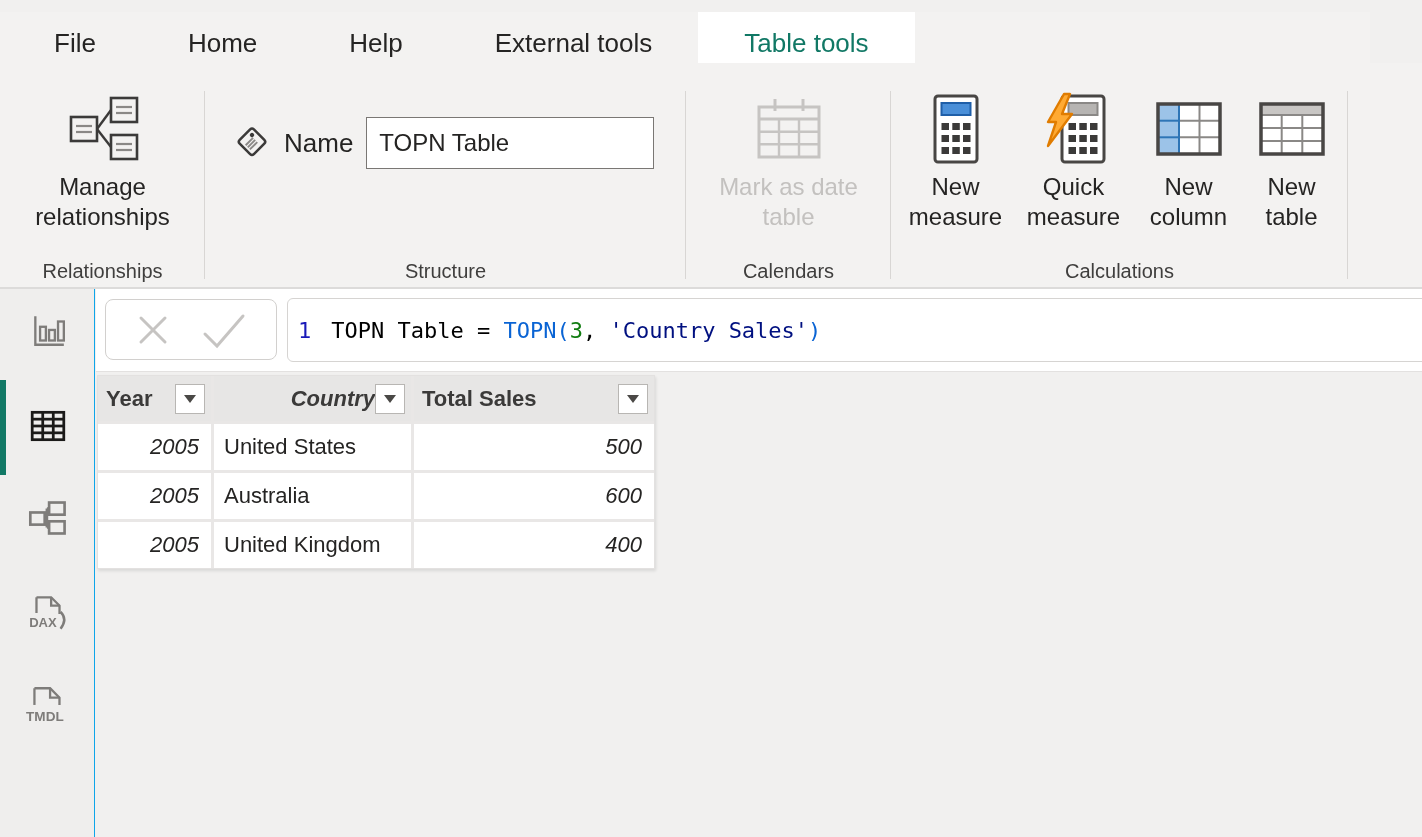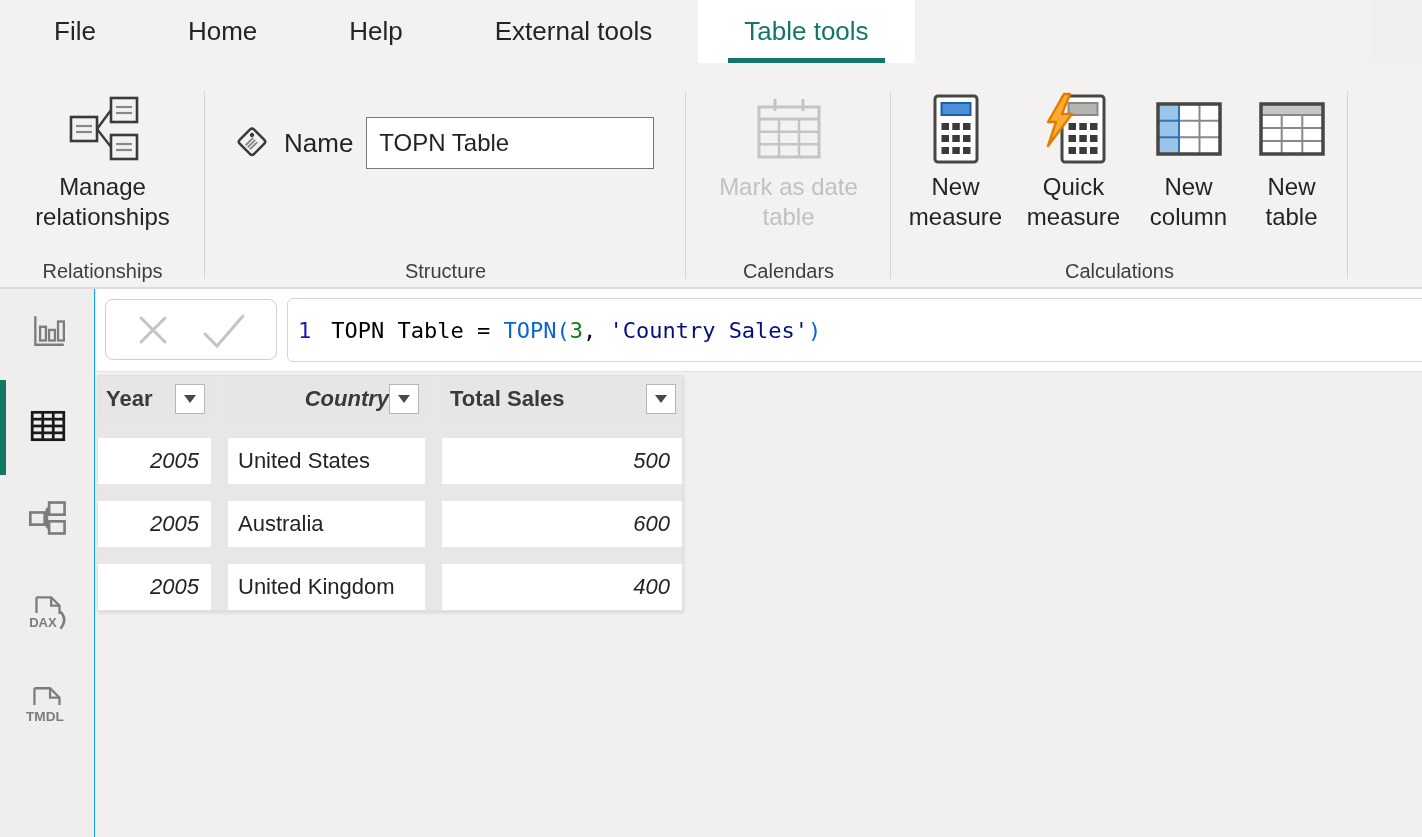--- a/index.html
+++ b/index.html
@@ -7,21 +7,21 @@
   body {
     font-family:"Liberation Sans", sans-serif;
     background:#f1f0ef;
     position:relative;
     overflow:hidden;
     color:#252423;
   }
 
   
   .menubar {
-    position:absolute; top:0; left:0; width:1370px; height:63px;
+    position:absolute; top:12px; left:0; width:1370px; height:63px;
     background:#f3f2f1; display:flex; align-items:stretch; padding-left:8px;
   }
   .tab {
     display:flex; align-items:center; padding:0 46px;
     font-size:26px; color:#252423; cursor:pointer; position:relative;
   }
   .tab.active { background:#ffffff; color:#117865; }
   .tab.active::after {
     content:""; position:absolute; left:30px; right:30px; bottom:0;
     height:5px; background:#117865;
@@ -106,21 +106,21 @@
   .tok-plain { color:#000000; }
   .tok-function { color:#0a64d4; }
   .tok-number { color:#107c10; }
   .tok-string { color:#001080; }
 
   
   .canvas { position:absolute; left:96px; top:372px; right:0; bottom:0; background:#f1f0ef; }
   .data-table {
     position:absolute; left:1px; top:3px;
     display:grid; grid-template-columns:113px 197px 240px;
-    grid-template-rows:45px 46px 46px 46px; gap:17px;
+    grid-template-rows:45px 46px 46px 46px; gap:3px;
     background:#e9e7e6; border:1px solid #e3e1e0;
     box-shadow:1px 2px 3px rgba(0,0,0,0.10);
   }
   .hdr {
     background:#e7e6e5; display:flex; align-items:center;
     font-weight:bold; font-size:22px; color:#3b3a39; padding:0 6px 0 8px;
   }
   .hdr .title { white-space:nowrap; }
   .hdr.center .title { flex:1; text-align:right;font-style:italic; }
   .dd-btn {

